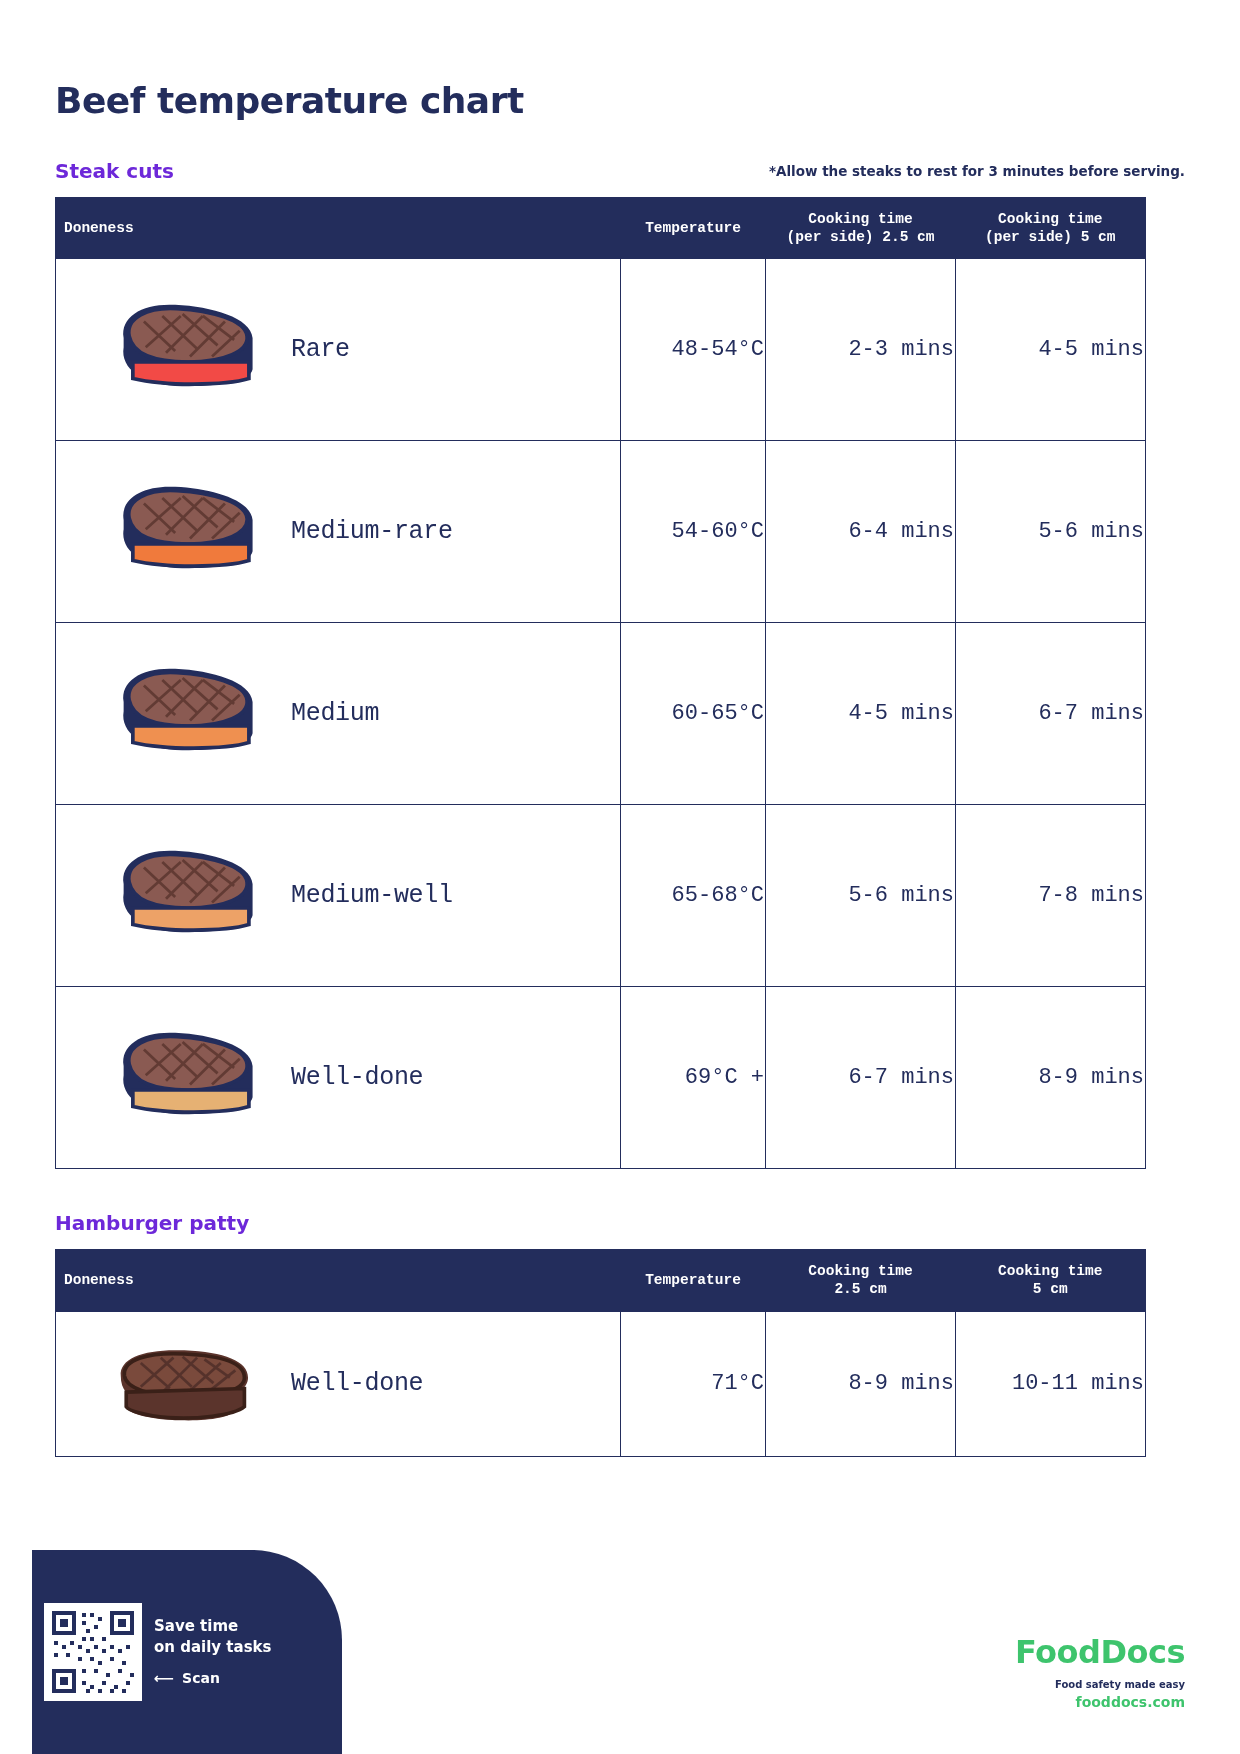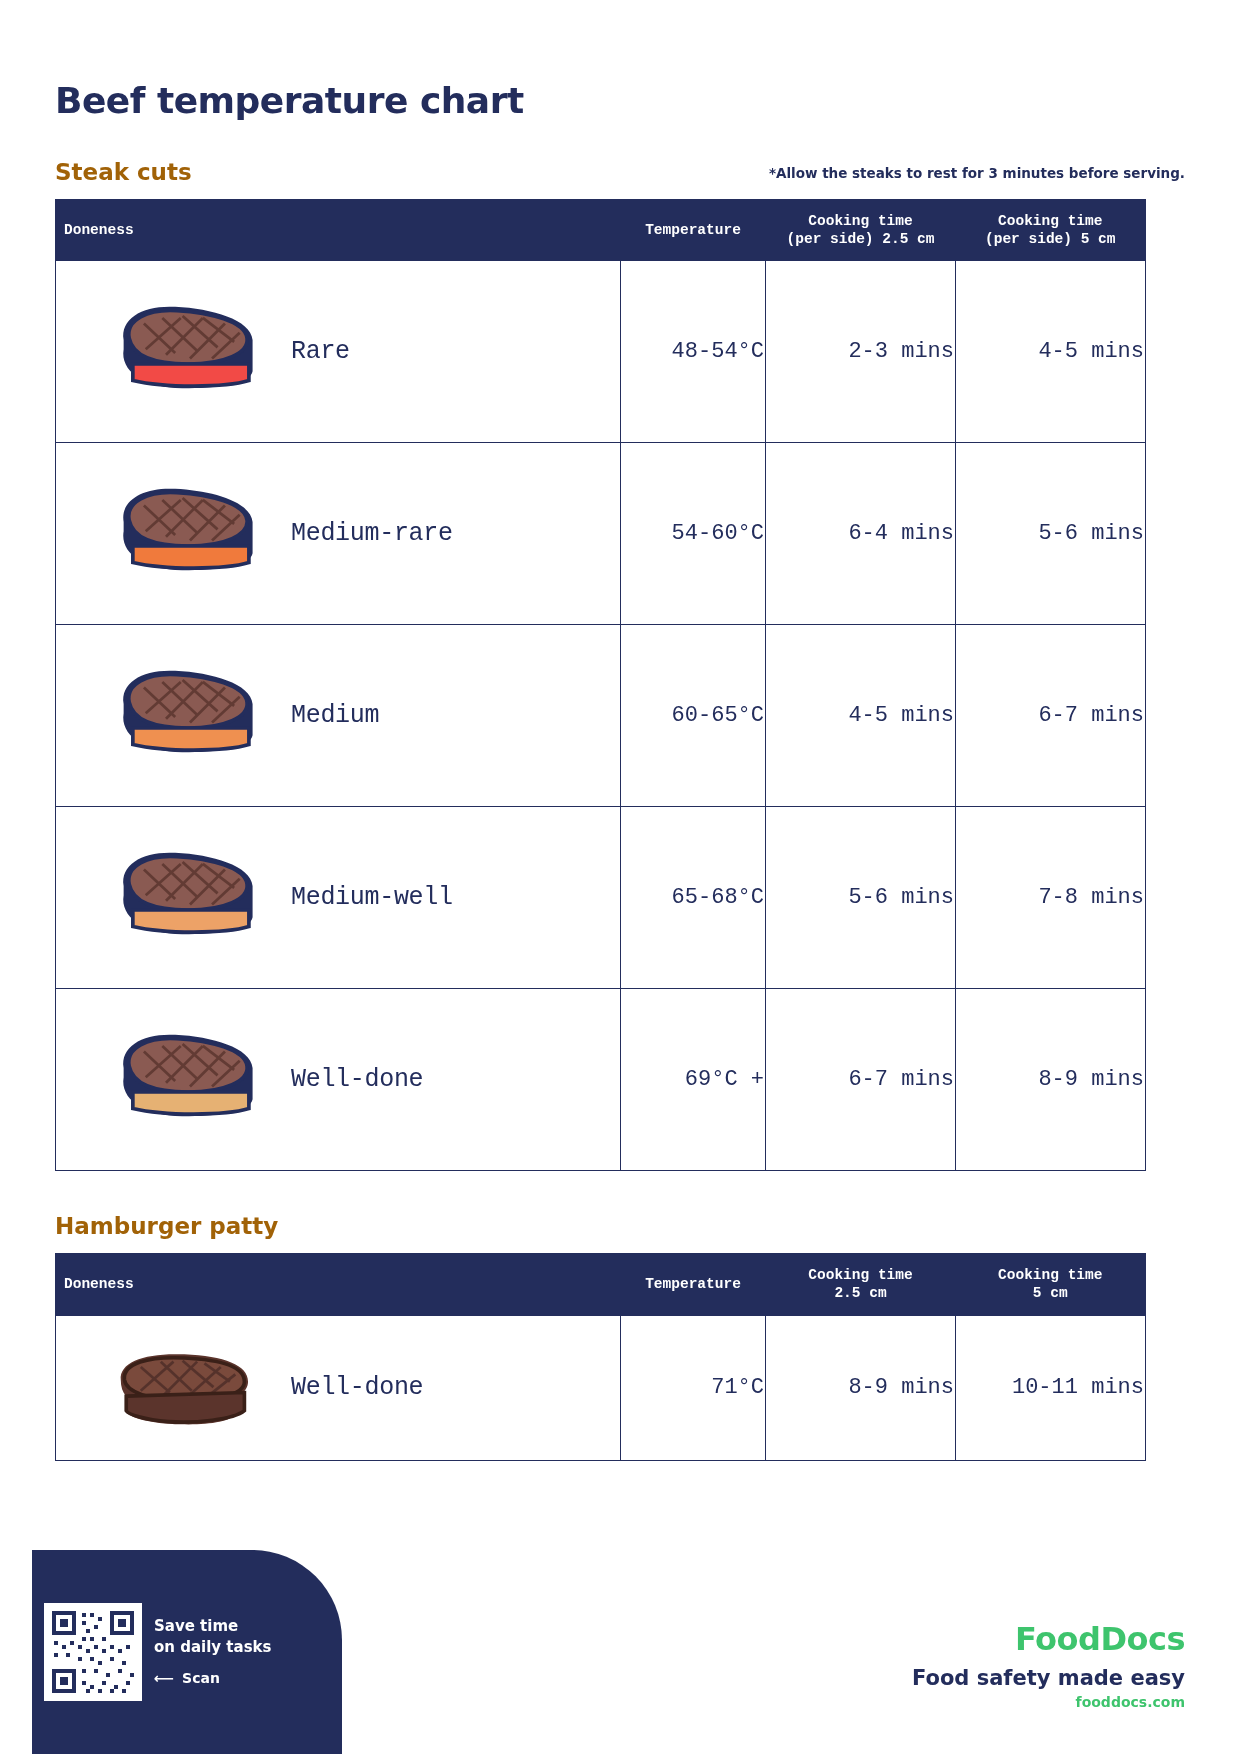--- a/index.html
+++ b/index.html
@@ -26,23 +26,23 @@
     margin: 20px 0 38px 0;
     color: #232d5c;
   }
   .section-head {
     display: flex;
     align-items: flex-end;
     justify-content: space-between;
     margin-bottom: 14px;
   }
   .section-title {
-    font-size: 23px;
-    font-weight: bold;
-    color: #a16207;
+    font-size: 20px;
+    font-weight: bold;
+    color: #6d28d9;
   }
   .section-note {
     font-size: 13.5px;
     font-weight: bold;
     color: #232d5c;
     padding-bottom: 4px;
   }
   table.chart {
     width: 1023px;
     border-collapse: collapse;
@@ -147,21 +147,21 @@
     bottom: 44px;
     text-align: right;
   }
   .brand-logo {
     font-size: 32px;
     font-weight: bold;
     color: #3ec46d;
     letter-spacing: -0.5px;
   }
   .brand-tag {
-    font-size: 21px;
+    font-size: 10px;
     color: #232d5c;
     font-weight: bold;
     margin-top: 8px;
   }
   .brand-url {
     font-size: 14px;
     color: #3ec46d;
     font-weight: bold;
     margin-top: 4px;
   }

